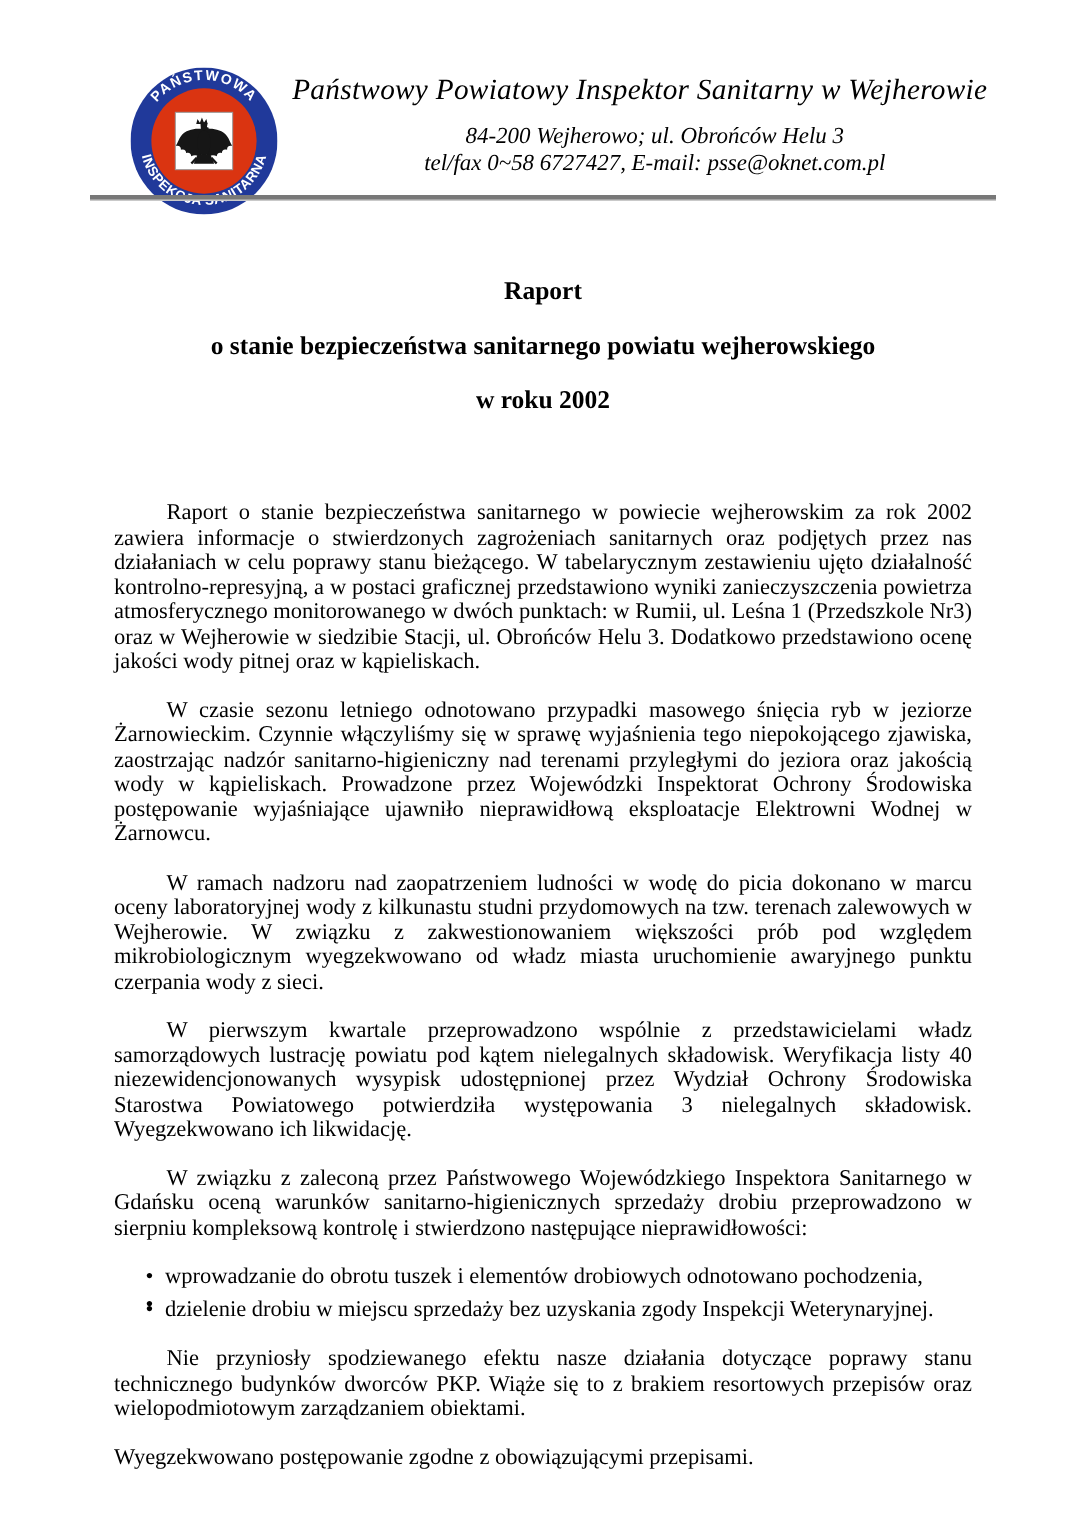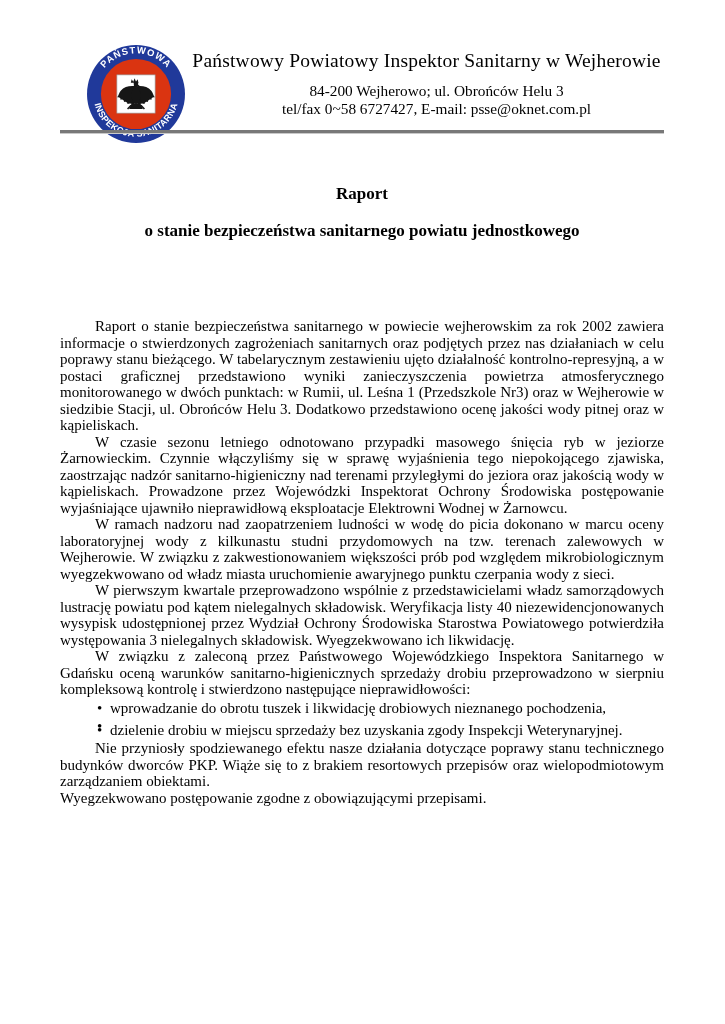--- a/index.html
+++ b/index.html
@@ -12,20 +12,21 @@
     overflow:hidden;
   }
   
   .logo{
     position:absolute;left:87px;top:45px;
     width:98px;height:98px;
   }
   .header-text{
     position:absolute;left:186px;right:58px;top:49px;
     text-align:center;
+    font-style:italic;
   }
   .org-name{
     font-size:19.5px;
     line-height:24px;
     margin-bottom:9px;
     letter-spacing:0.2px;
     white-space:nowrap;
   }
   .addr{
     font-size:15.3px;
@@ -46,21 +47,21 @@
     font-size:17px;
     line-height:36.6px;
   }
   
   .body-text{
     position:absolute;left:60px;top:318px;width:604px;
     font-size:15px;
     line-height:16.5px;
     text-align:justify;
   }
-  .para{margin:0;text-indent:35px;}
+  .para{margin:16px;text-indent:35px;}
   .para.flush{text-indent:0;}
   .bullet-list{margin:2px 0 0 0;padding:0;list-style:none;}
   .bullet-list li{
     position:relative;
     padding-left:50px;
     margin:1.5px 0;
     line-height:17px;
     text-align:left;
   }
   .bullet-list li:nth-child(3){margin-top:5px;}
@@ -103,34 +104,35 @@
       <div class="org-name">Państwowy Powiatowy Inspektor Sanitarny w Wejherowie</div>
       <div class="addr">84-200 Wejherowo; ul. Obrońców Helu 3</div>
       <div class="addr">tel/fax 0~58 6727427, E-mail: psse@oknet.com.pl</div>
     </div>
 
     <div class="header-rule"></div>
   </div>
 
   <div class="title-block">
     <div>Raport</div>
-    <div>o stanie bezpieczeństwa sanitarnego powiatu jednostkowego</div>
+    <div>o stanie bezpieczeństwa sanitarnego powiatu wejherowskiego</div>
+    <div>w roku 2002</div>
   </div>
 
   <div class="body-text">
     <p class="para">Raport o stanie bezpieczeństwa sanitarnego w powiecie wejherowskim za rok 2002 zawiera informacje o stwierdzonych zagrożeniach sanitarnych oraz podjętych przez nas działaniach w celu poprawy stanu bieżącego. W tabelarycznym zestawieniu ujęto działalność kontrolno-represyjną, a w postaci graficznej przedstawiono wyniki zanieczyszczenia powietrza atmosferycznego monitorowanego w dwóch punktach: w Rumii, ul. Leśna 1 (Przedszkole Nr3) oraz w Wejherowie w siedzibie Stacji, ul. Obrońców Helu 3. Dodatkowo przedstawiono ocenę jakości wody pitnej oraz w kąpieliskach.</p>
     <p class="para">W czasie sezonu letniego odnotowano przypadki masowego śnięcia ryb w jeziorze Żarnowieckim. Czynnie włączyliśmy się w sprawę wyjaśnienia tego niepokojącego zjawiska, zaostrzając nadzór sanitarno-higieniczny nad terenami przyległymi do jeziora oraz jakością wody w kąpieliskach. Prowadzone przez Wojewódzki Inspektorat Ochrony Środowiska postępowanie wyjaśniające ujawniło nieprawidłową eksploatacje Elektrowni Wodnej w Żarnowcu.</p>
     <p class="para">W ramach nadzoru nad zaopatrzeniem ludności w wodę do picia dokonano w marcu oceny laboratoryjnej wody z kilkunastu studni przydomowych na tzw. terenach zalewowych w Wejherowie. W związku z zakwestionowaniem większości prób pod względem mikrobiologicznym wyegzekwowano od władz miasta uruchomienie awaryjnego punktu czerpania wody z sieci.</p>
     <p class="para">W pierwszym kwartale przeprowadzono wspólnie z przedstawicielami władz samorządowych lustrację powiatu pod kątem nielegalnych składowisk. Weryfikacja listy 40 niezewidencjonowanych wysypisk udostępnionej przez Wydział Ochrony Środowiska Starostwa Powiatowego potwierdziła występowania 3 nielegalnych składowisk. Wyegzekwowano ich likwidację.</p>
     <p class="para">W związku z zaleconą przez Państwowego Wojewódzkiego Inspektora Sanitarnego w Gdańsku oceną warunków sanitarno-higienicznych sprzedaży drobiu przeprowadzono w sierpniu kompleksową kontrolę i stwierdzono następujące nieprawidłowości:</p>
 
     <ul class="bullet-list">
       <li>
         <span class="bullet-marker">•</span>
-        <span>wprowadzanie do obrotu tuszek i likwidację drobiowych nieznanego pochodzenia,</span>
+        <span>wprowadzanie do obrotu tuszek i elementów drobiowych odnotowano pochodzenia,</span>
       </li>
       <li>
         <span class="bullet-marker">•</span>
       </li>
       <li>
         <span class="bullet-marker">•</span>
         <span>dzielenie drobiu w miejscu sprzedaży bez uzyskania zgody Inspekcji Weterynaryjnej.</span>
       </li>
     </ul>
 

